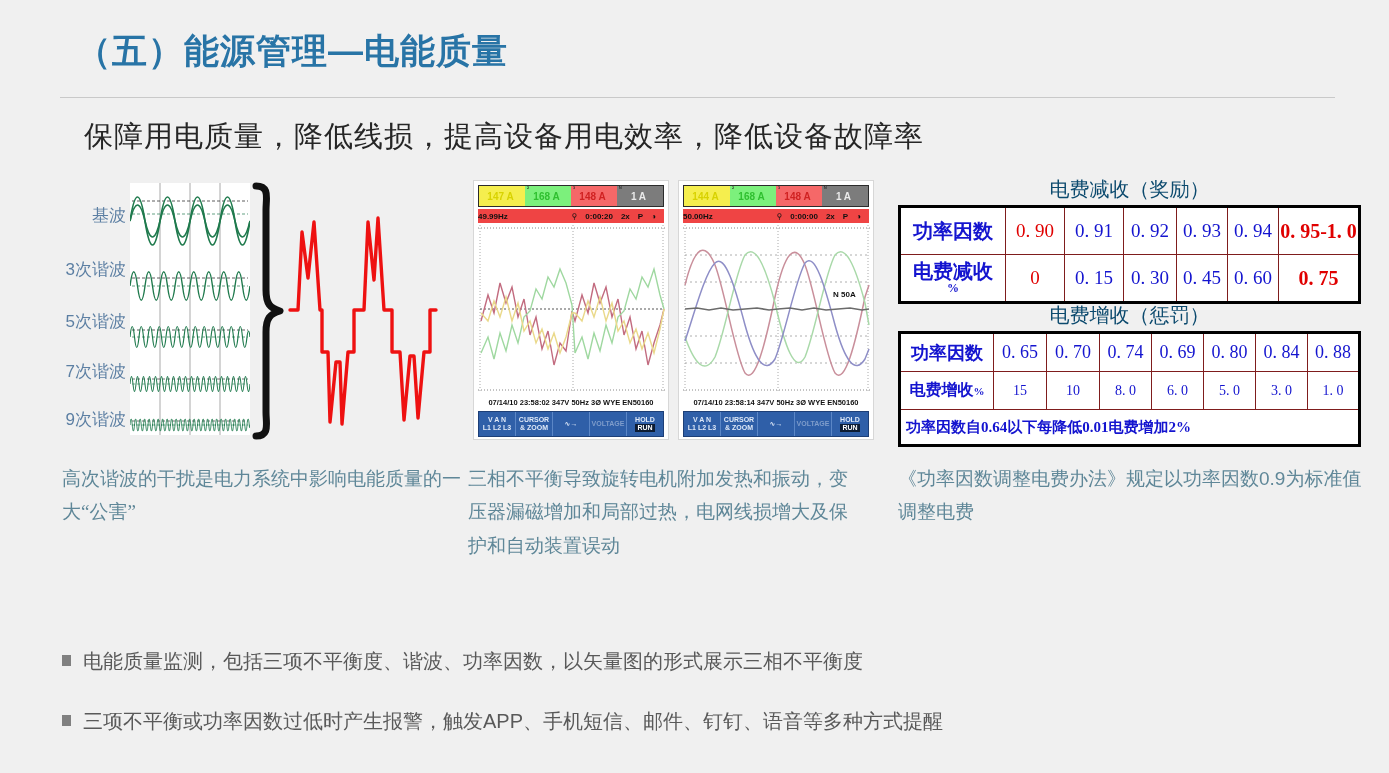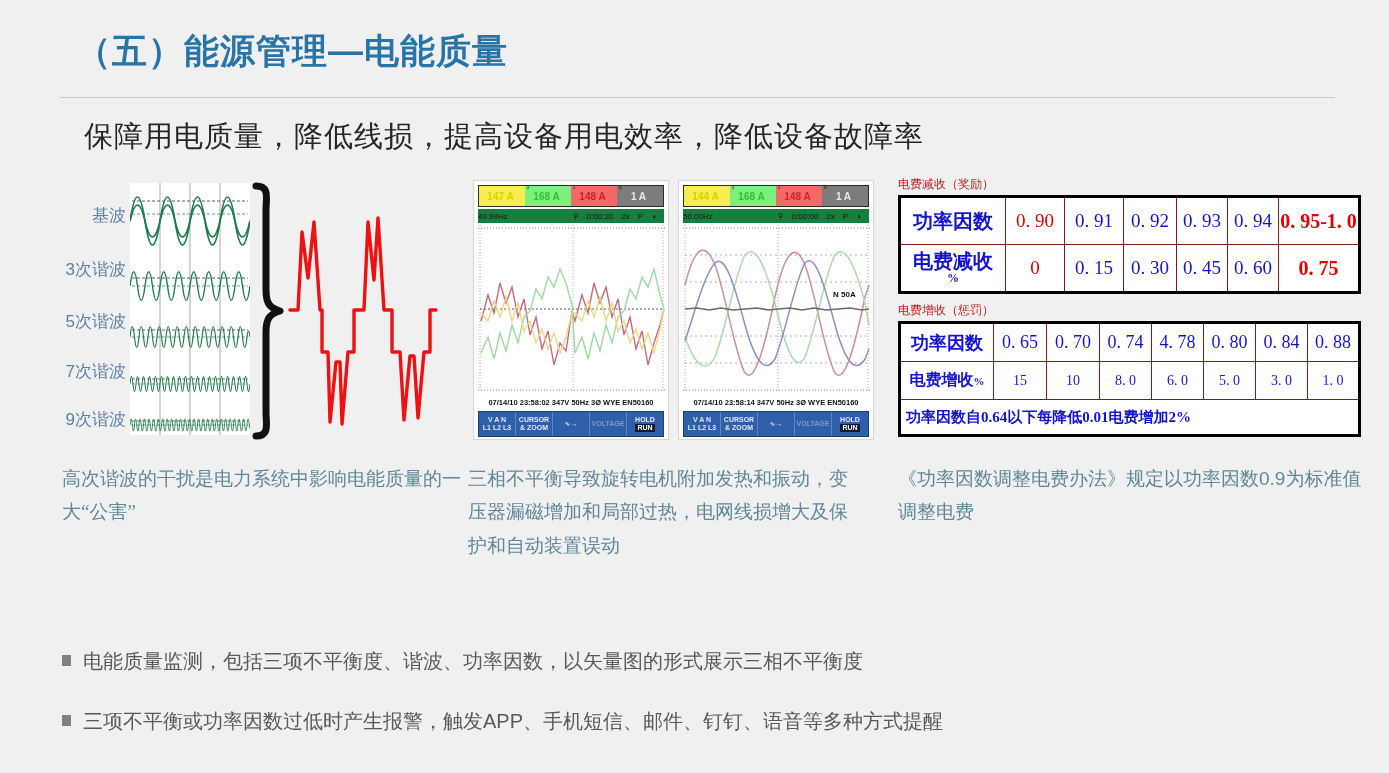--- a/index.html
+++ b/index.html
@@ -59,22 +59,22 @@
     font-size:10px;font-weight:bold;padding-right:3px;
     position:relative;box-sizing:border-box;
   }
   .mseg .ph{position:absolute;left:2px;top:0px;font-size:6px;color:#333;}
   .mseg.y{background:#f5ee4e;color:#d8d200;}
   .mseg.g{background:#7cf07c;color:#2fbf2f;}
   .mseg.r{background:#f56868;color:#d02222;}
   .mseg.k{background:#7c7c7c;color:#eaeaea;}
   .meter-info{
     position:absolute;left:4px;right:4px;top:28px;height:14px;
-    display:flex;align-items:center;font-size:8px;color:#111;font-weight:normal;
-    background:#15803d;
+    display:flex;align-items:center;font-size:8px;color:#111;font-weight:bold;
+    background:#ef4444;
   }
   .meter-info .f{width:46px;}
   .meter-info .sp{flex:1;}
   .meter-info .it{margin-right:8px;font-size:8px;}
   .meter-plot{
     position:absolute;left:4px;right:4px;top:44px;height:168px;background:#fff;
   }
   .meter-foot{
     position:absolute;left:4px;right:4px;top:214px;height:14px;
     display:flex;align-items:center;font-size:7.5px;font-weight:bold;color:#111;
@@ -89,21 +89,21 @@
     display:flex;flex-direction:column;align-items:center;justify-content:center;
     font-size:7px;font-weight:bold;color:#dfe9f8;line-height:1.15;text-align:center;
   }
   .mbtn:last-child{border-right:none;}
   .mbtn .hl{background:#0d1c33;color:#fff;padding:0 2px;}
   .mbtn.dim{color:#7f9dcb;}
 
   
   .tbl-block{position:absolute;}
   .tbl-cap{
-    font-size:12px;color:#b91c1c;margin-bottom:2px;white-space:nowrap;
+    font-size:20px;color:#0c4a6e;margin-bottom:2px;white-space:nowrap;text-align:center;
   }
   table.pf{
     border-collapse:collapse;background:#ffffff;
     border:3px solid #000;table-layout:fixed;
   }
   table.pf td{
     border:1px solid #7f1d1d;text-align:center;color:#1414cf;
     font-family:"Liberation Serif","DejaVu Serif",serif;
     padding:2px 1px;
   }
@@ -411,21 +411,21 @@
           <col style="width:52px">
           <col style="width:52px">
           <col style="width:52px">
       </colgroup>
       <tbody>
         <tr>
           <td class="head">功率因数</td>
           <td>0. 65</td>
           <td>0. 70</td>
           <td>0. 74</td>
-          <td>4. 78</td>
+          <td>0. 69</td>
           <td>0. 80</td>
           <td>0. 84</td>
           <td>0. 88</td>
         </tr>
         <tr>
           <td class="headsm">
             <span>电费增收</span><span class="pctmark">%</span>
           </td>
           <td class="small">15</td>
           <td class="small">10</td>

